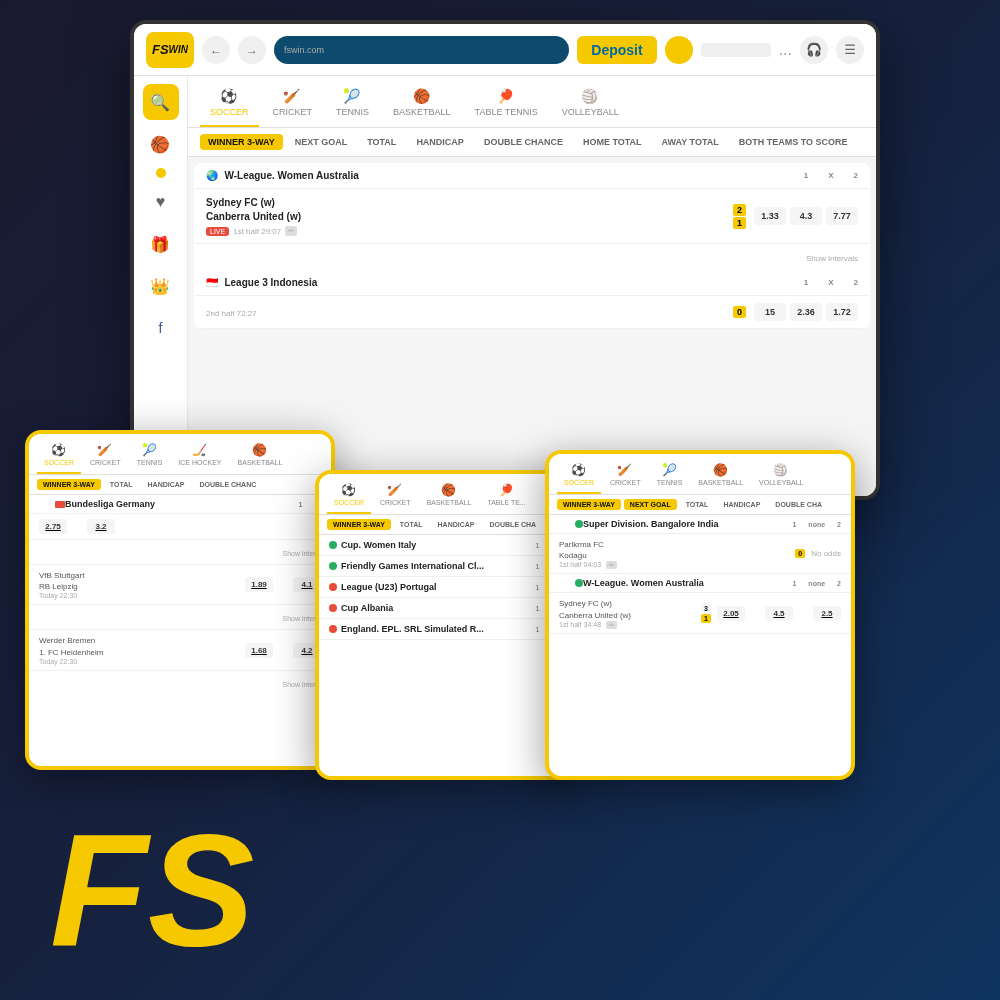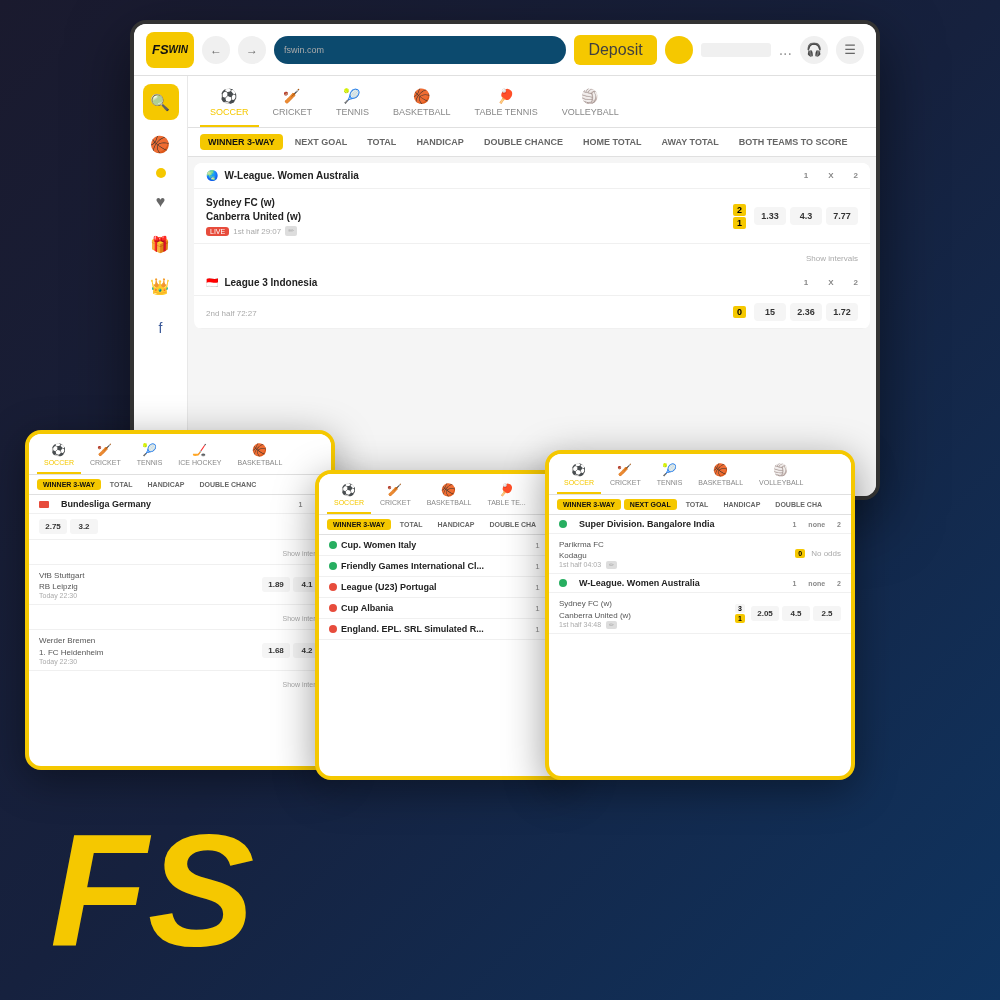--- a/index.html
+++ b/index.html
@@ -78,23 +78,23 @@
       height: 28px;
       background: #0c4a6e;
       border-radius: 14px;
       display: flex;
       align-items: center;
       padding: 0 10px;
       gap: 6px;
     }
     .deposit-btn {
       background: #f5c800;
-      color: #404040;
-      font-weight: 400;
-      font-size: 16px;
+      color: #0369a1;
+      font-weight: 700;
+      font-size: 14px;
       padding: 6px 14px;
       border-radius: 6px;
       cursor: pointer;
     }
     .header-right {
       display: flex;
       align-items: center;
       gap: 8px;
       margin-left: auto;
     }
@@ -400,40 +400,42 @@
       display: flex;
       align-items: center;
     }
     .panel-match-info { flex: 1; }
     .panel-match-league {
       font-size: 9px;
       font-weight: 700;
       color: #222;
       display: flex;
       align-items: center;
-      gap: 12px;
+      gap: 0;
+      margin-left: 16px;
     }
     .flag-dot {
       width: 8px;
       height: 8px;
       border-radius: 50%;
       display: inline-block;
     }
     .panel-match-teams {
       font-size: 8px;
       color: #555;
       line-height: 1.4;
     }
     .panel-match-time {
       font-size: 7px;
       color: #aaa;
     }
     .panel-odds-group {
       display: flex;
-      gap: 3px;
+      gap: 20px;
+      text-decoration: underline;
     }
     .panel-odd-btn {
       background: #f5f5f5;
       border-radius: 3px;
       padding: 3px 5px;
       font-size: 8px;
       font-weight: 600;
       color: #333;
       cursor: pointer;
       min-width: 28px;

